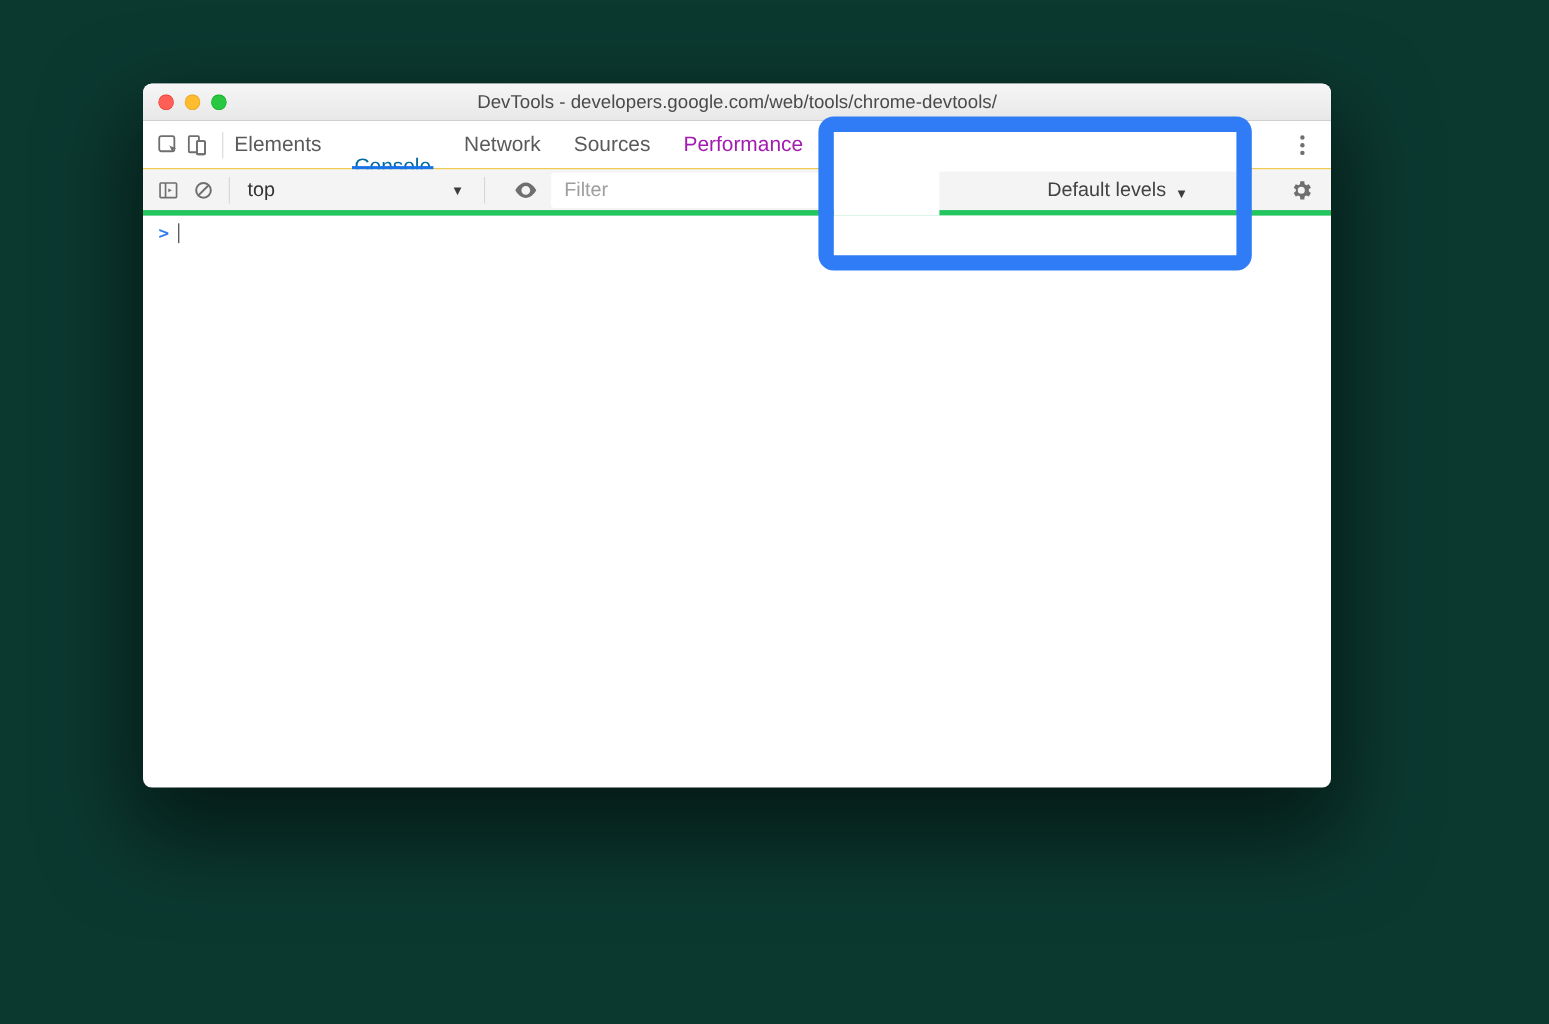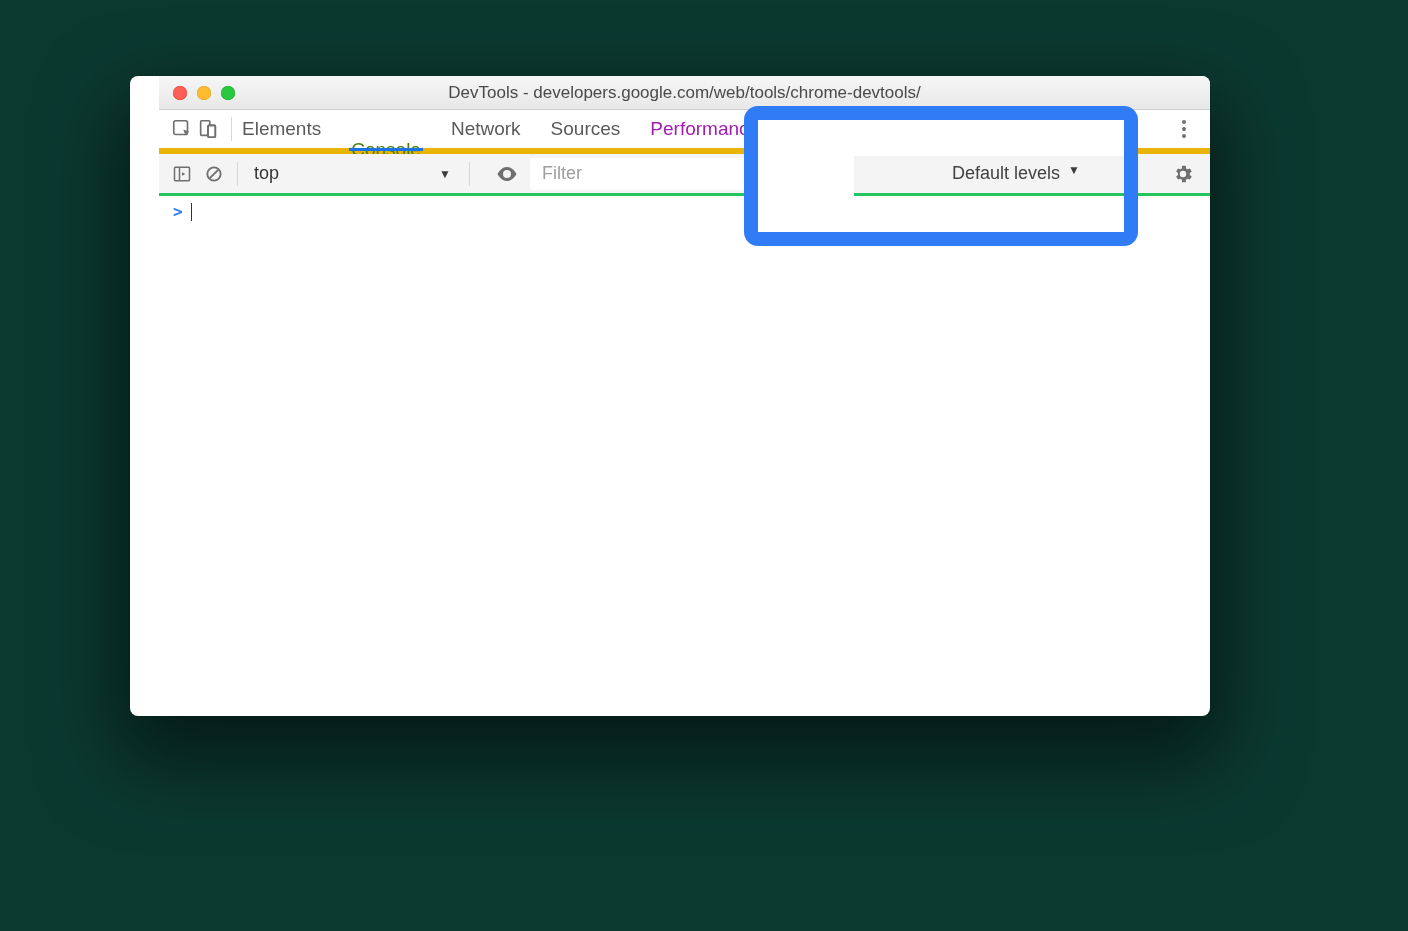--- a/index.html
+++ b/index.html
@@ -11,21 +11,20 @@
     overflow: hidden;
   }
   .window-shadow {
     position: absolute;
     top: 76px; left: 130px;
     width: 1080px; height: 640px;
     background: #fff;
     border-radius: 8px;
     box-shadow: 0 35px 80px 10px rgba(0,0,0,.55), 0 0 0 1px rgba(0,0,0,.06);
     overflow: hidden;
-    padding-left: 29px;
   }
   
   .titlebar {
     height: 34px;
     background: linear-gradient(#f6f6f6,#e8e8e8);
     border-bottom: 1px solid #cfcfcf;
     display: flex;
     align-items: center;
     position: relative;
   }
@@ -37,51 +36,51 @@
   .yellow{ background:#febc2e; box-shadow: inset 0 0 0 .5px #e0a024; }
   .green { background:#28c840; box-shadow: inset 0 0 0 .5px #17a82b; }
   .title {
     position: absolute; left: 0; right: 0; text-align: center;
     font-size: 17px; color:#4a4a4a;
     pointer-events: none;
   }
   
   .tabstrip {
     height: 44px;
-    border-bottom: 6px solid #eab308;
+    border-bottom: 1px solid #eab308;
     display: flex; align-items: center;
     padding: 0 10px;
     color:#5a5a5a;
     position: relative;
   }
   .tool-icon {
     width: 26px; height: 26px; display:flex; align-items:center; justify-content:center;
     color:#717171;
   }
   .sep {
     width: 1px; height: 24px; background:#d7d7d7; margin: 0 10px;
   }
   .tabs { display:flex; align-items: stretch; gap: 30px; height:100%; }
   .tab {
     display:flex; align-items:center; font-size:19px; color:#5a5a5a;
     cursor:pointer; position:relative;
   }
-  .tab.active { color:#4d7c0f; font-weight:500;margin-top:40px; }
+  .tab.active { color:#0369a1; font-weight:500;margin-top:40px; }
   .tab.active::after {
     content:""; position:absolute; left:-2px; right:-2px; bottom:-1px; height:3px;
     background:#1a73e8;
   }
   .tab.hidden-under { color:#a21caf; }
   .chevmore { font-size:20px; color:#5a5a5a; letter-spacing:-3px; }
   .kebab { margin-left:auto; padding-right:6px; }
 
   
   .consolebar {
     height: 42px;
-    border-bottom: 3px solid #22c55e;
+    border-bottom: 5px solid #22c55e;
     background:#f4f4f4;
     display:flex; align-items:center;
     padding: 0 10px;
     color:#6b6b6b;
     font-size: 18px;
     position: relative;
   }
   .context-select {
     display:flex; align-items:center; gap: 160px;
     margin: 0 8px 0 6px;
@@ -90,21 +89,21 @@
   .tri { font-size:12px; color:#3c3c3c; }
   .filter-wrap { display:flex; align-items:center; gap:14px; background:#fff; height:32px; padding:0 10px; border-radius:3px; margin-left:10px; min-width: 240px; }
   .filter-input {
     border:none; outline:none; font-size:18px; color:#333; width: 100%;
     background:transparent;
   }
   .filter-input::placeholder { color:#9e9e9e; }
   .eye { margin-left: 14px; }
   .levels {
     margin-left: auto;
-    display:flex; align-items:flex-start; gap:8px;
+    display:flex; align-items:flex-end; gap:8px;
     color:#424242; font-size:18px;
     padding-right: 120px;
   }
   .gear { position:absolute; right:14px; }
 
   
   .highlight-box {
     position:absolute;
     top: 30px; left: 614px;
     width: 394px; height: 140px;

